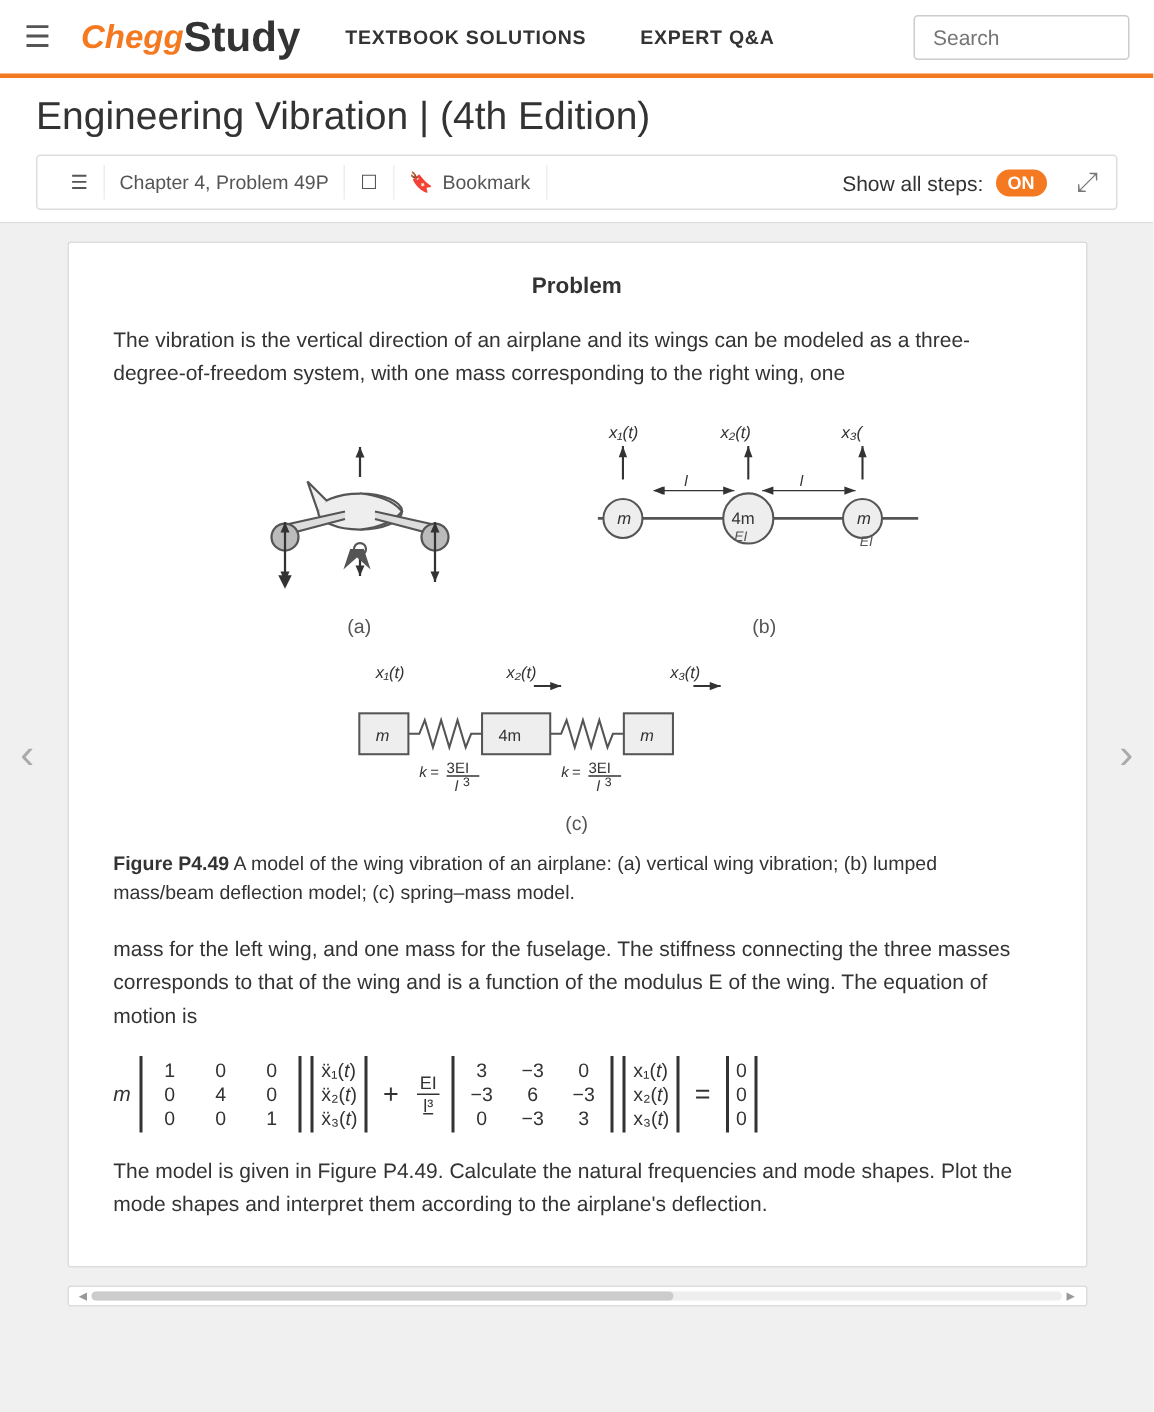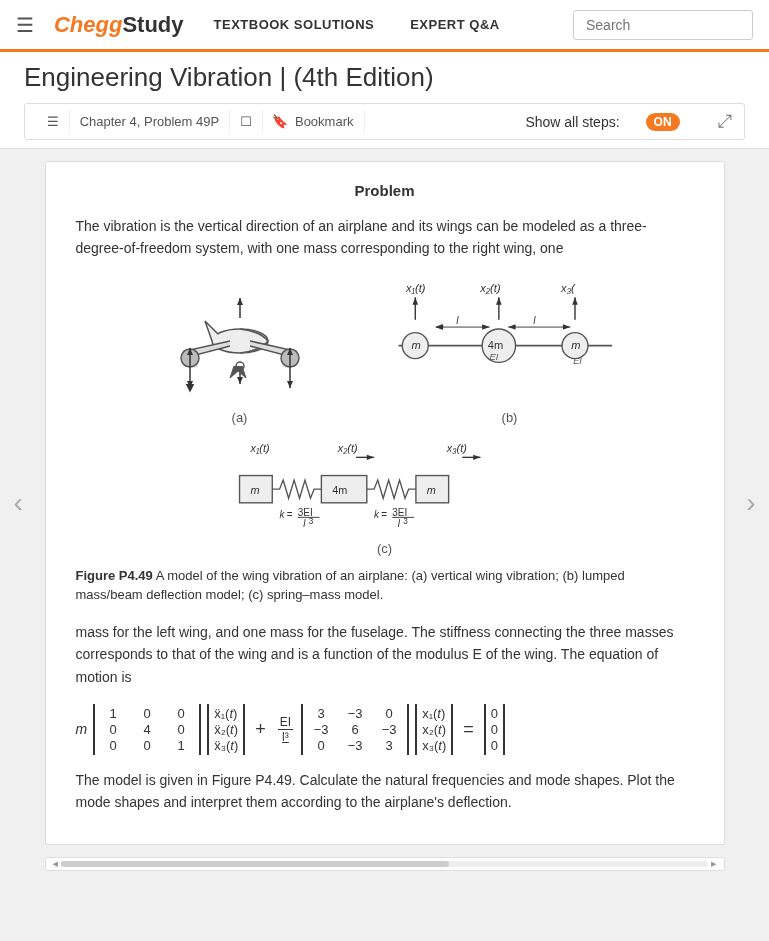--- a/index.html
+++ b/index.html
@@ -11,30 +11,30 @@
       border-bottom: 3px solid #f47920;
       display: flex;
       align-items: center;
       padding: 0 16px;
       height: 52px;
       gap: 20px;
     }
     .hamburger { font-size: 20px; cursor: pointer; color: #555; }
     .logo { display: flex; align-items: center; gap: 0; }
     .logo-chegg { color: #f47920; font-weight: bold; font-size: 22px; font-style: italic; }
-    .logo-study { color: #333; font-weight: bold; font-size: 22px; }
+    .logo-study { color: #333; font-weight: bold; font-size: 28px; }
     .header-nav { display: flex; gap: 36px; margin-left: 10px; }
     .header-nav a { text-decoration: none; color: #333; font-size: 13px; font-weight: 600; letter-spacing: 0.5px; }
     .header-search { margin-left: auto; }
     .header-search input {
       border: 1px solid #ccc;
       padding: 6px 12px;
       border-radius: 3px;
       font-size: 14px;
-      width: 180px;
+      width: 144px;
     }
 
     
     .book-title-area {
       background: #fff;
       padding: 10px 24px 8px 24px;
       border-bottom: 1px solid #ddd;
     }
     .book-title {
       font-size: 26px;
@@ -62,21 +62,21 @@
       padding: 4px 10px;
       cursor: pointer;
       color: #555;
       font-size: 13px;
       border-right: 1px solid #eee;
     }
     .toolbar-item:last-child { border-right: none; }
     .show-steps {
       display: flex;
       align-items: center;
-      gap: 26px;
+      gap: 8px;
       margin-left: auto;
     }
     .toggle-on {
       background: #f47920;
       border-radius: 12px;
       padding: 2px 8px;
       color: #fff;
       font-size: 12px;
       font-weight: bold;
     }

